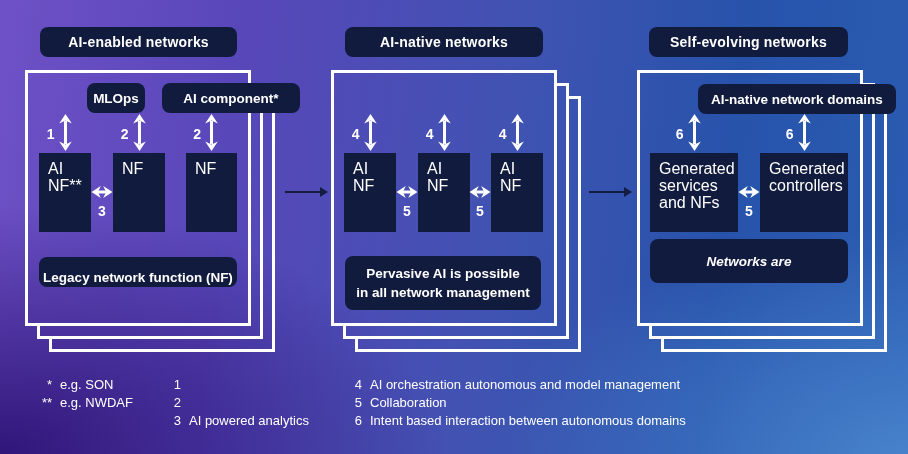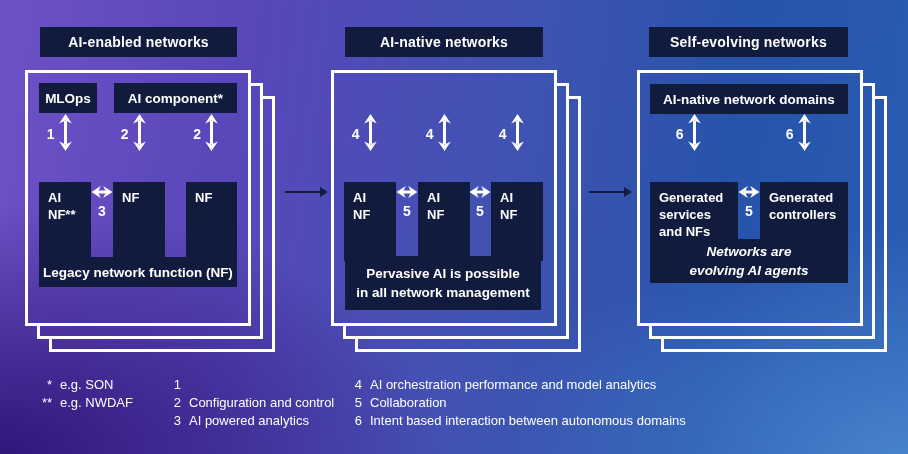--- a/index.html
+++ b/index.html
@@ -10,24 +10,24 @@
   .stage{
     position:relative;width:908px;height:454px;
     background:
       radial-gradient(ellipse 85% 95% at 0% 100%, rgba(38,12,108,0.85) 0%, rgba(38,12,108,0) 58%),
       radial-gradient(ellipse 80% 90% at 100% 102%, rgba(96,163,226,0.55) 0%, rgba(96,163,226,0) 58%),
       linear-gradient(97deg, #6e51c6 0%, #5847b9 26%, #4053b2 55%, #2753ab 78%, #2b5cb2 100%);
   }
   .box{
     position:absolute;background:#111b3e;color:#fff;box-sizing:border-box;
   }
-  .center{display:flex;flex-direction:column;align-items:center;justify-content:center;text-align:center;}
+  .center{display:flex;flex-direction:column;align-items:center;justify-content:center;text-align:center;border-radius:8px;}
   .titlebox{font-size:14px;font-weight:700;letter-spacing:.2px;}
-  .headerbox{font-size:13.5px;font-weight:600;white-space:nowrap;}
-  .nfbox{padding:7px 5px 0 9px;font-size:13px;font-weight:700;line-height:17px;margin-top:29px;}
+  .headerbox{font-size:13.5px;font-weight:600;white-space:nowrap;margin-left:48px;}
+  .nfbox{padding:7px 5px 0 9px;font-size:16px;font-weight:400;line-height:17px;}
   .nfbox span{display:block;}
   .bottombox{font-size:13.5px;font-weight:600;line-height:19px;}
   .group{position:absolute;width:226px;height:256px;}
   .layer{
     position:absolute;width:226px;height:256px;box-sizing:border-box;
     border:3px solid #fff;
   }
   .l2{left:12px;top:13px;
       clip-path:polygon(calc(100% - 14px) 0, 100% 0, 100% 100%, 0 100%, 0 calc(100% - 15px), calc(100% - 14px) calc(100% - 15px));}
   .l3{left:24px;top:26px;
@@ -58,21 +58,21 @@
   </div>
 
   <div class="group" style="left:25px;top:70px;">
     <div class="layer l3"></div>
     <div class="layer l2"></div>
     <div class="layer front"></div>
 
     <div class="box center headerbox" style="left:14px;top:13px;width:58px;height:30px;">
       <span>MLOps</span>
     </div>
-    <div class="box center headerbox" style="left:89px;top:13px;width:123px;height:30px;">
+    <div class="box center headerbox" style="left:89px;top:13px;width:138px;height:30px;">
       <span>AI component*</span>
     </div>
 
     <svg class="arrow" style="left:32.5px;top:44px;" width="15" height="37" viewBox="0 0 15 37">
       <line x1="7.5" y1="7" x2="7.5" y2="30" stroke="#fff" stroke-width="3"></line>
       <path d="M7.5 0 L1.2 9.4 L7.5 6.6 L13.8 9.4 Z" fill="#fff"></path>
       <path d="M7.5 37 L1.2 27.6 L7.5 30.4 L13.8 27.6 Z" fill="#fff"></path>
     </svg>
     <div class="num right" style="left:15.5px;top:55px;">1</div>
 
@@ -101,21 +101,21 @@
       <span>NF</span>
     </div>
 
     <svg class="arrow" style="left:66px;top:115px;" width="22" height="14" viewBox="0 0 22 14">
       <line x1="6" y1="7" x2="16" y2="7" stroke="#fff" stroke-width="3"></line>
       <path d="M0.5 7 L9.8 0.9 L6.9 7 L9.8 13.1 Z" fill="#fff"></path>
       <path d="M21.5 7 L12.2 0.9 L15.1 7 L12.2 13.1 Z" fill="#fff"></path>
     </svg>
     <div class="num mid" style="left:65px;top:133px;">3</div>
 
-    <div class="box center bottombox" style="left:14px;top:187px;width:198px;height:30px;">
+    <div class="box center bottombox" style="left:14px;top:187px;width:198px;height:30px;justify-content:flex-end;">
       <span>Legacy network function (NF)</span>
     </div>
   </div>
 
   <svg class="arrow" style="left:284px;top:185px;" width="44" height="14" viewBox="0 0 44 14">
     <line x1="1" y1="7" x2="37" y2="7" stroke="#141d40" stroke-width="2.2"></line>
     <path d="M36 2 L44 7 L36 12 Z" fill="#141d40"></path>
   </svg>
 
   <div class="group" style="left:331px;top:70px;">
@@ -218,53 +218,51 @@
 
     <svg class="arrow" style="left:101px;top:115px;" width="22" height="14" viewBox="0 0 22 14">
       <line x1="6" y1="7" x2="16" y2="7" stroke="#fff" stroke-width="3"></line>
       <path d="M0.5 7 L9.8 0.9 L6.9 7 L9.8 13.1 Z" fill="#fff"></path>
       <path d="M21.5 7 L12.2 0.9 L15.1 7 L12.2 13.1 Z" fill="#fff"></path>
     </svg>
     <div class="num mid" style="left:100px;top:133px;">5</div>
 
     <div class="box center bottombox" style="left:13px;top:169px;width:198px;height:44px;font-style:italic;">
       <span>Networks are</span>
-      <span>evolving AI agents</span>
     </div>
   </div>
 
   <div class="legend" style="left:36px;top:376px;">
     <div class="legend-row">
       <span class="fn-marker">*</span>
       <span>e.g. SON</span>
     </div>
     <div class="legend-row">
       <span class="fn-marker">**</span>
       <span>e.g. NWDAF</span>
     </div>
   </div>
 
   <div class="legend" style="left:170px;top:376px;">
     <div class="legend-row">
       <span class="legend-num">1</span>
     </div>
     <div class="legend-row">
       <span class="legend-num">2</span>
-      <span>Configuration and control</span>
     </div>
     <div class="legend-row">
       <span class="legend-num">3</span>
       <span>AI powered analytics</span>
     </div>
   </div>
 
   <div class="legend" style="left:351px;top:376px;">
     <div class="legend-row">
       <span class="legend-num">4</span>
-      <span>AI orchestration performance and model analytics</span>
+      <span>AI orchestration autonomous and model management</span>
     </div>
     <div class="legend-row">
       <span class="legend-num">5</span>
       <span>Collaboration</span>
     </div>
     <div class="legend-row">
       <span class="legend-num">6</span>
       <span>Intent based interaction between autonomous domains</span>
     </div>
   </div>

